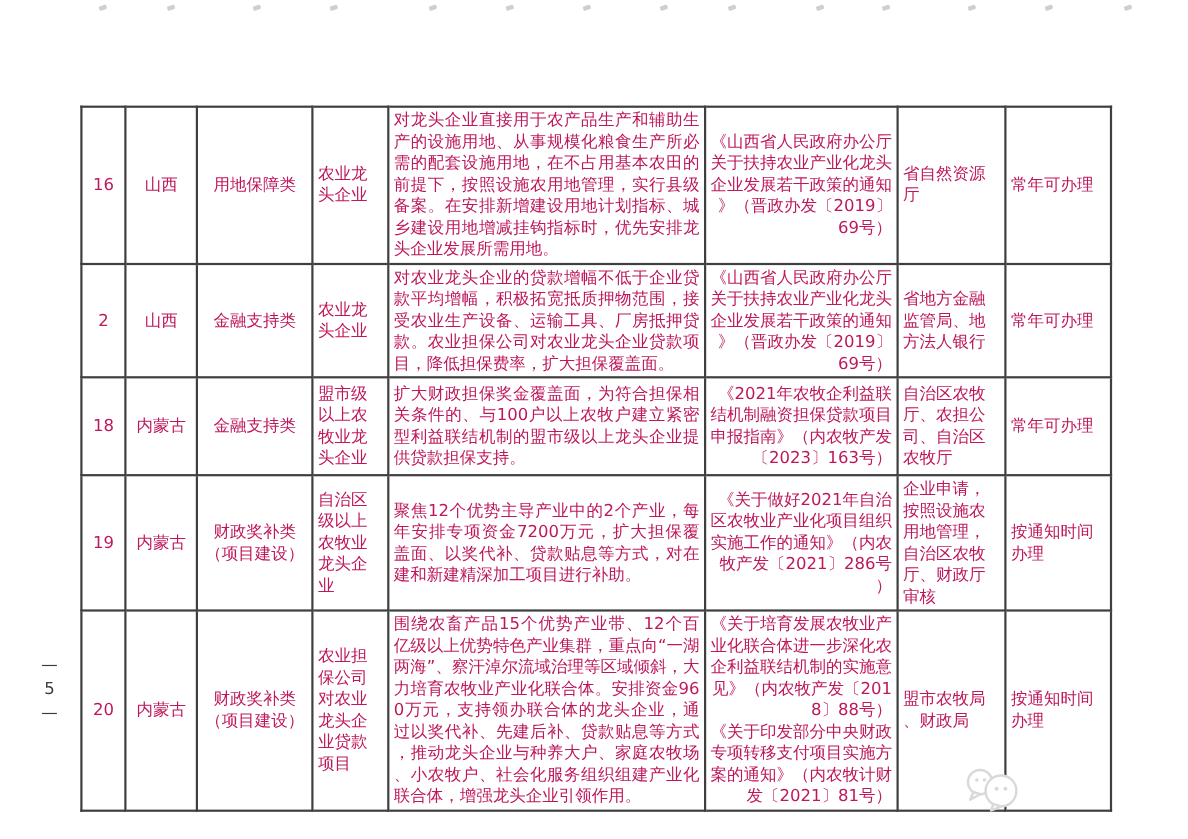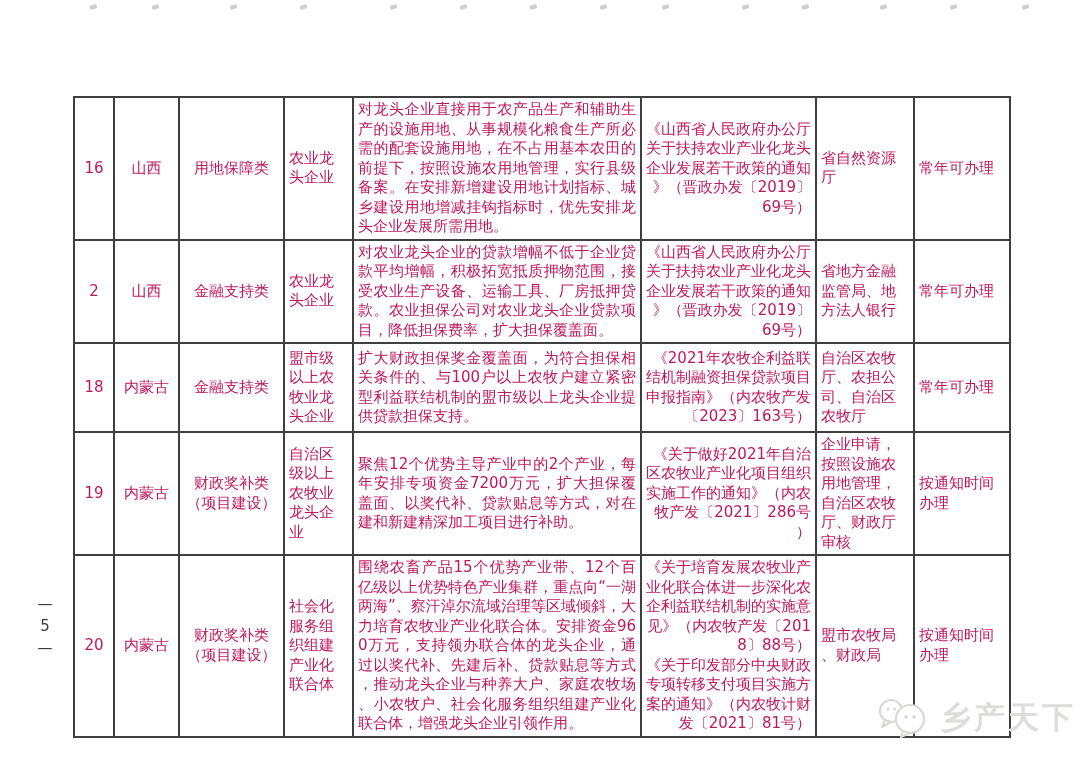--- a/index.html
+++ b/index.html
@@ -141,21 +141,21 @@
         <td class="c-measure">聚焦12个优势主导产业中的2个产业，每年安排专项资金7200万元，扩大担保覆盖面、以奖代补、贷款贴息等方式，对在建和新建精深加工项目进行补助。</td>
         <td class="c-policy">《关于做好2021年自治区农牧业产业化项目组织实施工作的通知》（内农牧产发〔2021〕286号）</td>
         <td class="c-left">企业申请，按照设施农用地管理，自治区农牧厅、财政厅审核</td>
         <td class="c-left">按通知时间办理</td>
       </tr>
       <tr class="r20">
         <td class="c-center">20</td>
         <td class="c-center">内蒙古</td>
         <td class="c-center pre">财政奖补类
 （项目建设）</td>
-        <td class="c-left">社会化服务组织组建产业化联合体</td>
+        <td class="c-left">农业担保公司对农业龙头企业贷款项目</td>
         <td class="c-measure">围绕农畜产品15个优势产业带、12个百亿级以上优势特色产业集群，重点向“一湖两海”、察汗淖尔流域治理等区域倾斜，大力培育农牧业产业化联合体。安排资金960万元，支持领办联合体的龙头企业，通过以奖代补、先建后补、贷款贴息等方式，推动龙头企业与种养大户、家庭农牧场、小农牧户、社会化服务组织组建产业化联合体，增强龙头企业引领作用。</td>
         <td class="c-policy">《关于培育发展农牧业产业化联合体进一步深化农企利益联结机制的实施意见》（内农牧产发〔2018〕88号）
 《关于印发部分中央财政专项转移支付项目实施方案的通知》（内农牧计财发〔2021〕81号）</td>
         <td class="c-left">盟市农牧局、财政局</td>
         <td class="c-left">按通知时间办理</td>
       </tr>
     </tbody>
   </table>
 
   <div class="page-num">
@@ -174,16 +174,15 @@
           <path d="M27 37 L25 43 L34 39 Z" stroke-linejoin="round"></path>
         </g>
         <g fill="#d9d9d7">
           <circle cx="12" cy="15" r="1.6"></circle>
           <circle cx="19" cy="15" r="1.6"></circle>
           <circle cx="30" cy="23" r="1.8"></circle>
           <circle cx="38" cy="23" r="1.8"></circle>
         </g>
       </svg>
     </span>
-    <span class="watermark-text">乡产天下</span>
   </div>
 
 </div>
 
 </body></html>

